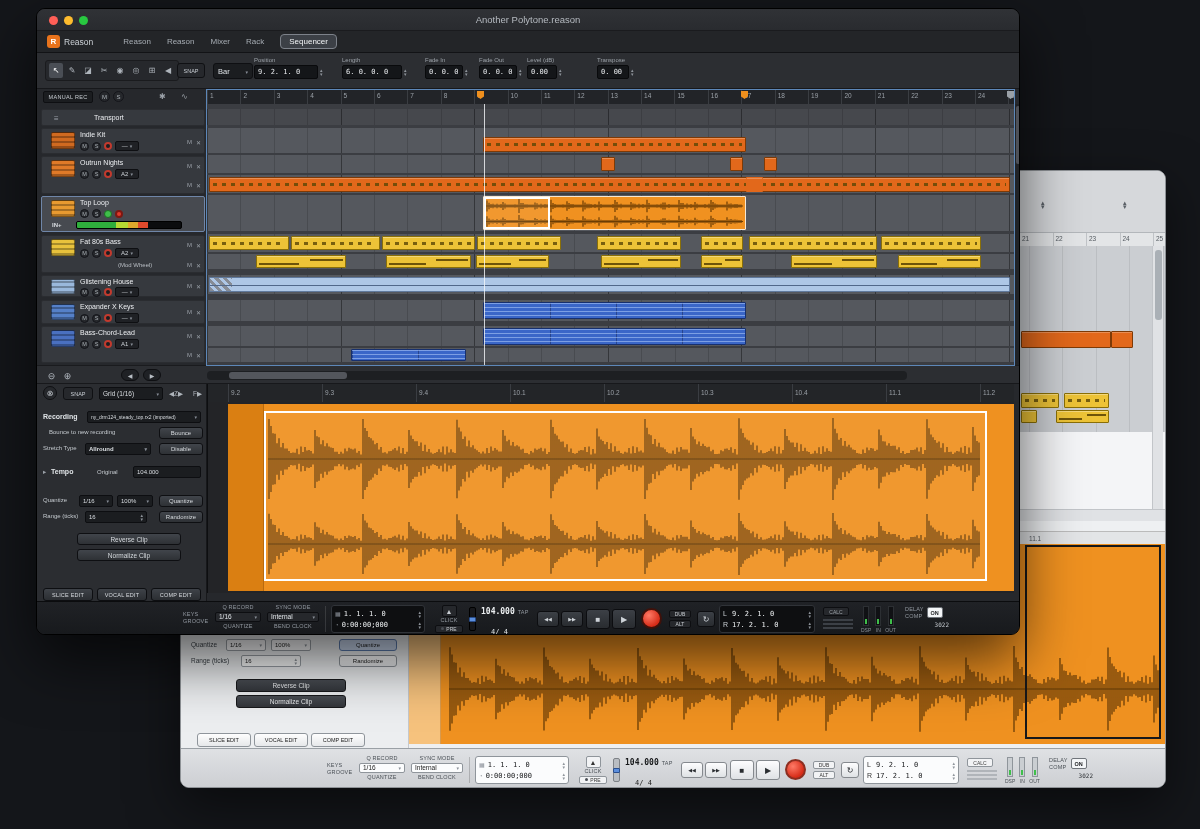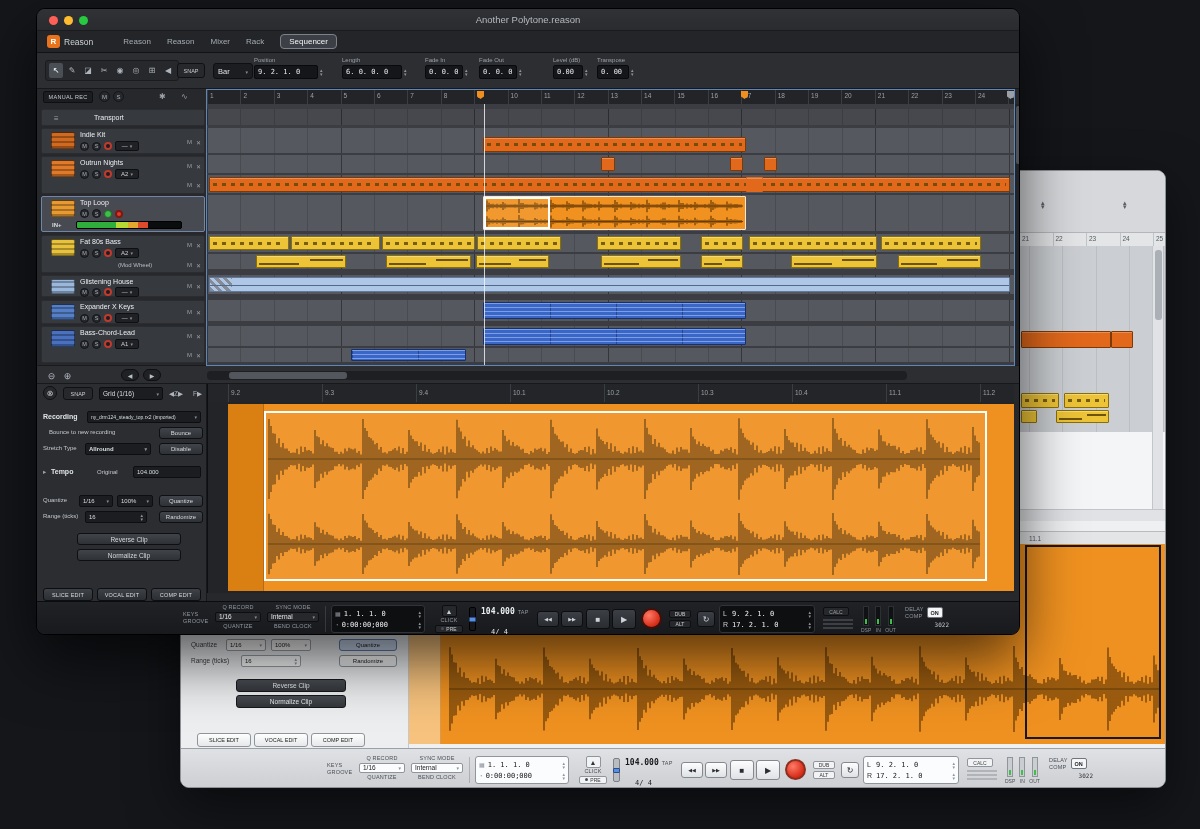--- a/index.html
+++ b/index.html
@@ -428,21 +428,21 @@
           <span class="stepper"></span>
         </div>
     </div>
     <div class="tfield" style="left:442px">
       <div class="tlabel">Fade Out</div>
       <div class="tvalrow">
           <div class="tval" style="width:38px">0. 0. 0</div>
           <span class="stepper"></span>
         </div>
     </div>
-    <div class="tfield" style="left:516px">
+    <div class="tfield" style="left:490px">
       <div class="tlabel">Level (dB)</div>
       <div class="tvalrow">
           <div class="tval" style="width:30px">0.00</div>
           <span class="stepper"></span>
         </div>
     </div>
     <div class="tfield" style="left:560px">
       <div class="tlabel">Transpose</div>
       <div class="tvalrow">
           <div class="tval" style="width:32px">0. 00</div>

